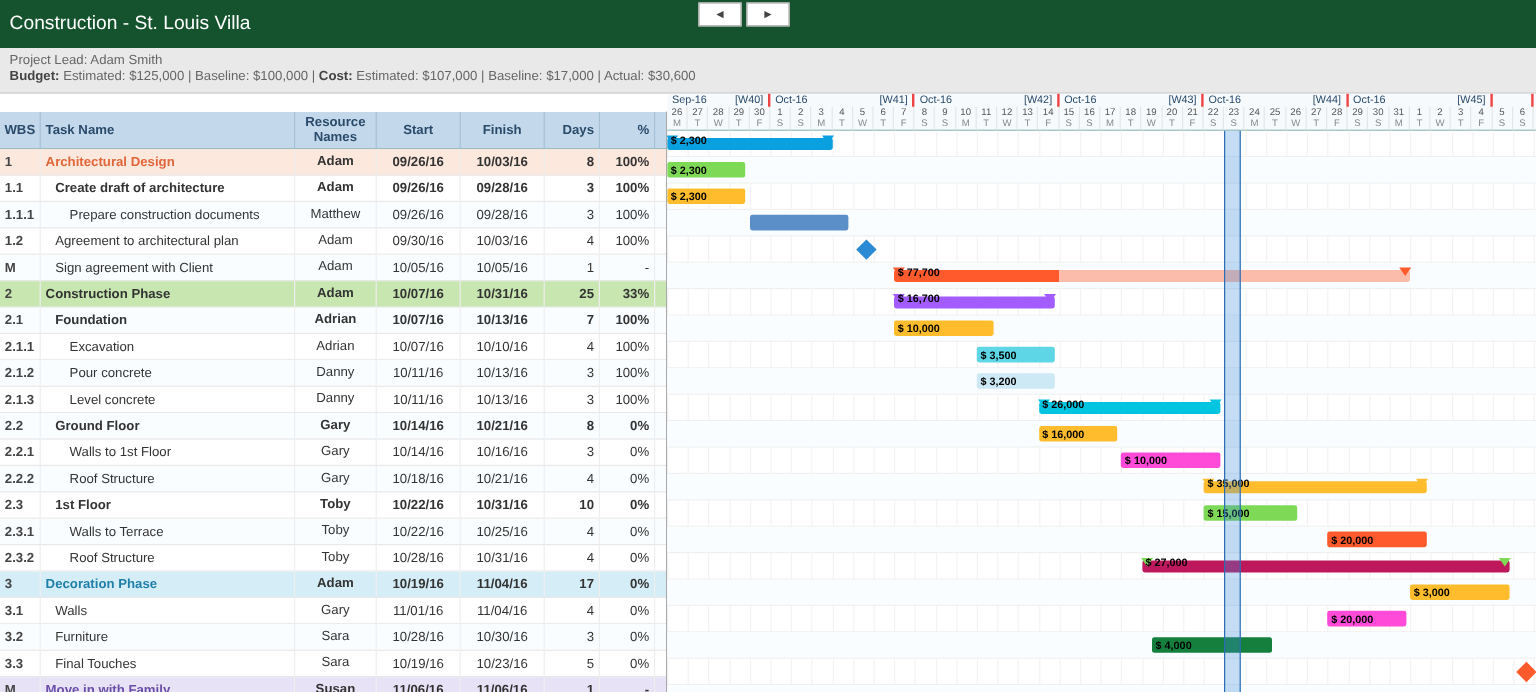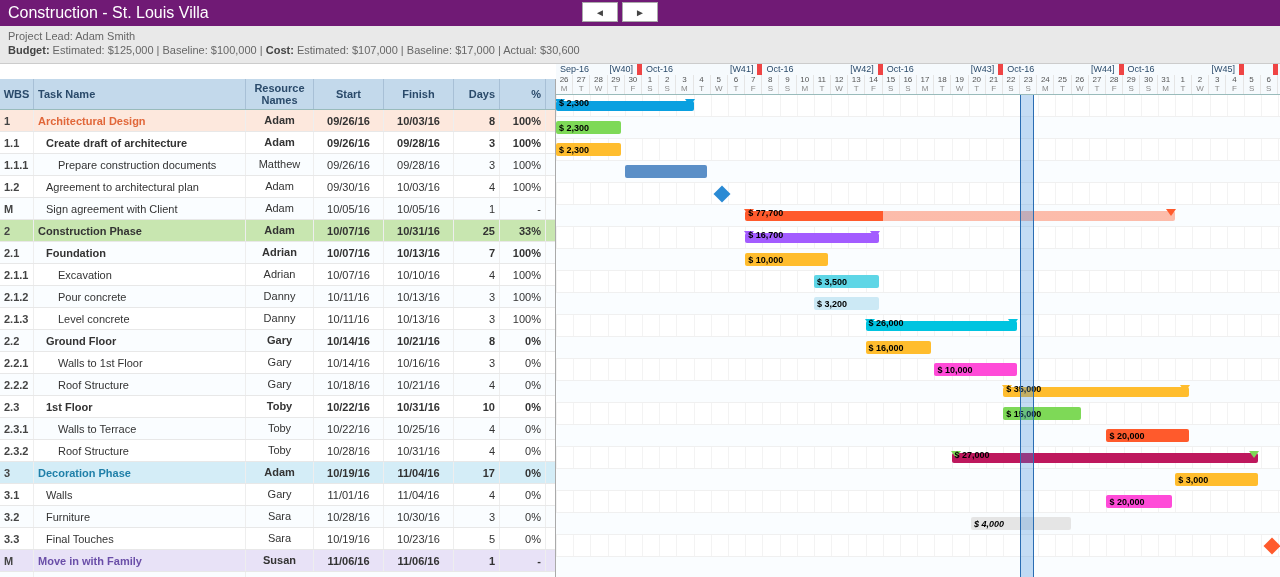--- a/index.html
+++ b/index.html
@@ -1,19 +1,19 @@
 <!DOCTYPE html>
 <html><head>
 <meta charset="utf-8">
 <style>
 * { margin: 0; padding: 0; box-sizing: border-box; }
 body { font-family: "Segoe UI", Tahoma, sans-serif; font-size: 11px; color: #333; width: 1280px; height: 577px; overflow: hidden; background: #fff; position: relative; }
 
 
-.title-bar { background: #701a75; color: #fff; height: 26px; display: flex; align-items: center; padding: 0 8px; font-size: 16px; position: relative; }
+.title-bar { background: #14532d; color: #fff; height: 40px; display: flex; align-items: center; padding: 0 8px; font-size: 16px; position: relative; }
 .nav-buttons { position: absolute; right: 622px; top: 2px; display: flex; gap: 4px; }
 .nav-btn { width: 36px; height: 20px; background: #fff; border: 1px solid #aaa; display: flex; align-items: center; justify-content: center; font-size: 10px; color: #444; cursor: pointer; }
 
 
 .sub-bar { background: #e9e9e9; padding: 4px 8px; height: 38px; border-bottom: 1px solid #ccc; font-size: 11px; color: #666; }
 .sub-bar .lead { margin-bottom: 2px; }
 .sub-bar b { color: #444; font-weight: 600; }
 
 
 .main { display: flex; height: calc(100% - 64px); position: relative; }
@@ -51,21 +51,21 @@
 .row.new-task { color: #999; font-style: italic; }
 
 .indent-1 { padding-left: 12px !important; }
 .indent-2 { padding-left: 24px !important; }
 
 
 .time-head { height: 31px; border-bottom: 1px solid #9bb; background: #f6fafd; display: flex; flex-direction: column; }
 .time-weeks { display: flex; height: 11px; }
 .time-days { display: flex; height: 10px; }
 .time-dow { display: flex; height: 10px; }
-.wk-cell { display: flex; align-items: center; justify-content: space-between; padding: 0 4px; border-right: 5px solid #ef4444; font-size: 9px; color: #2a4a6a; }
+.wk-cell { display: flex; align-items: center; justify-content: space-between; padding: 0 4px; border-right: 2px solid #ef4444; font-size: 9px; color: #2a4a6a; }
 .day-cell { width: 17.2px; text-align: center; font-size: 8px; border-right: 1px solid #e5e5e5; color: #555; }
 .dow-cell { width: 17.2px; text-align: center; font-size: 8px; border-right: 1px solid #e5e5e5; color: #888; }
 
 
 .gantt-body { position: relative; }
 .gantt-row { height: 22px; border-bottom: 1px solid #f0f0f0; position: relative; }
 .gantt-row:nth-child(odd) { background: #fafdff; }
 .bar { position: absolute; height: 13px; top: 4px; border-radius: 2px; font-size: 9px; font-weight: bold; color: #000; display: flex; align-items: center; padding: 0 3px; white-space: nowrap; }
 .bar.summary { height: 10px; top: 6px; }
 .bar.summary::before, .bar.summary::after { content: ''; position: absolute; width: 0; height: 0; top: -2px; border-top: 7px solid currentColor; border-left: 5px solid transparent; border-right: 5px solid transparent; }
@@ -568,21 +568,21 @@
           <div class="bar" style="left: 619.2px; width: 82.56px; background: rgb(255, 189, 46); color: rgb(255, 189, 46);">
             <span style="color:#000">$ 3,000</span>
           </div>
         </div>
         <div class="gantt-row">
           <div class="bar" style="left: 550.4px; width: 65.36px; background: rgb(255, 75, 216); color: rgb(255, 75, 216);">
             <span style="color:#000">$ 20,000</span>
           </div>
         </div>
         <div class="gantt-row">
-          <div class="bar" style="left: 415px; width: 99.76px; background: #e5e5e5; color: rgb(10, 160, 224); font-style: italic;">
+          <div class="bar" style="left: 404px; width: 99.76px; background: #15803d; color: rgb(10, 160, 224);">
             <span style="color:#000">$ 4,000</span>
           </div>
         </div>
         <div class="gantt-row">
           <div class="milestone" style="left: 710.36px; background: rgb(255, 90, 44);"></div>
         </div>
         <div class="gantt-row"></div>
         <div class="today-line" id="today-line" style="left: 464.4px;"></div>
       </div>
   </div>

